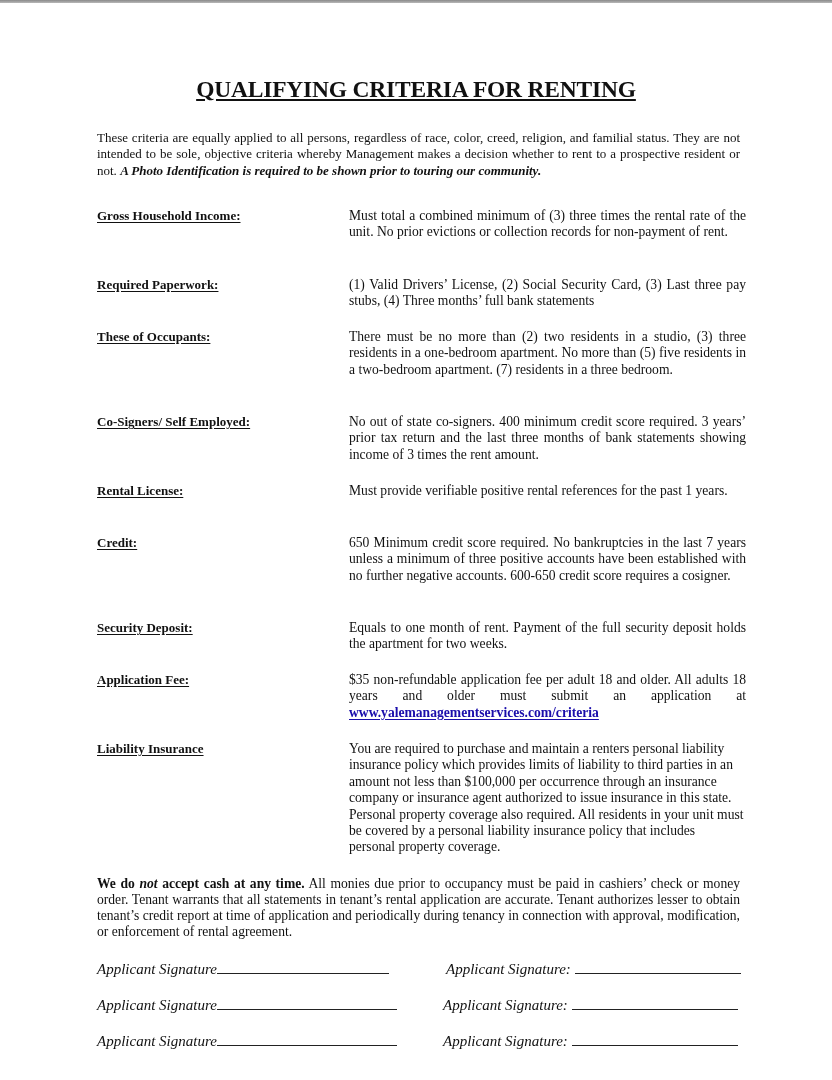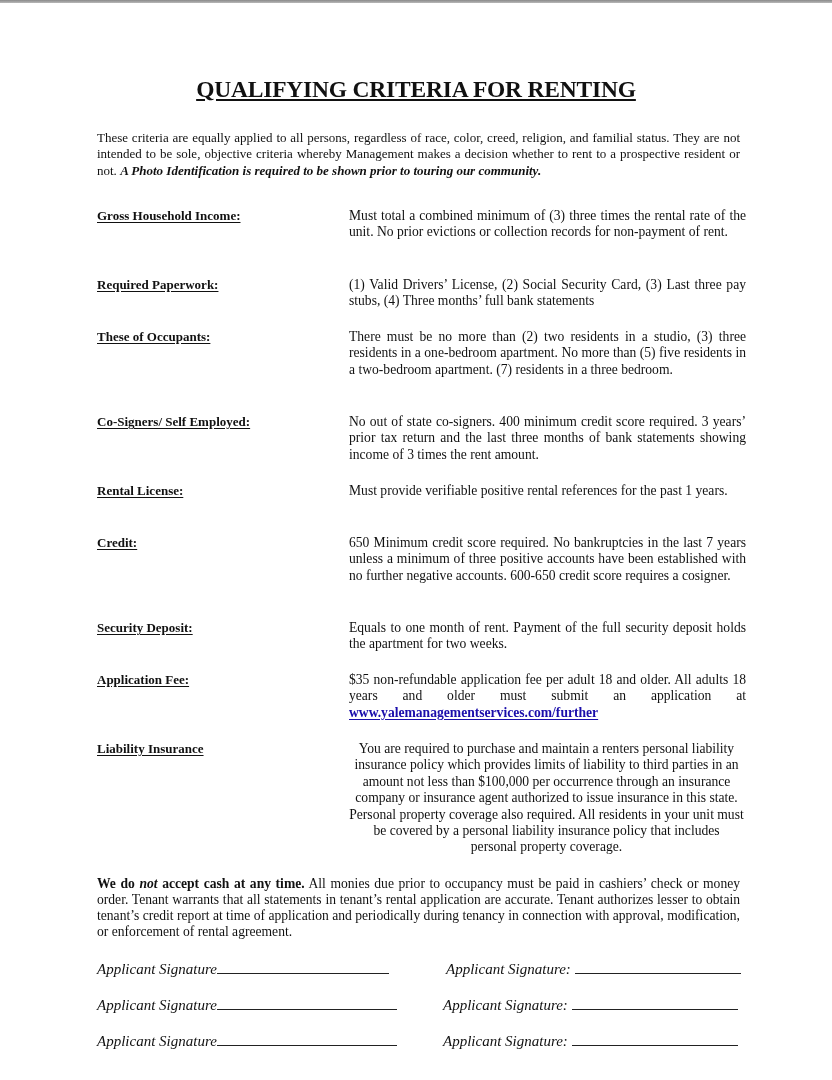--- a/index.html
+++ b/index.html
@@ -25,21 +25,21 @@
   .criteria-row { position: absolute; left: 97px; width: 643px; }
   .criteria-label {
     position: absolute; left: 0; top: 0; font-weight: bold;
     font-size: 13px; line-height: 16.4px; text-decoration: underline;
     text-underline-offset: 2px;
   }
   .criteria-text {
     position: absolute; left: 252px; top: 0; width: 397px;
     font-size: 13.6px; line-height: 16.4px; text-align: justify;
   }
-  .criteria-text.left { text-align: center; }
+  .criteria-text.left { text-align: left; }
   .link { color: #1a0dab; font-weight: bold; text-decoration: underline; text-underline-offset: 2px; }
   .footer-para {
     position: absolute; left: 97px; top: 876px; width: 643px;
     font-size: 13.6px; line-height: 16px; text-align: justify;
   }
   .footer-para b { font-weight: bold; }
   .sig {
     position: absolute; font-size: 15px; line-height: 16px; white-space: nowrap; font-style: italic;
   }
   .sig .line { display: inline-block; border-bottom: 1px solid #222; height: 12px; vertical-align: baseline; }
@@ -83,21 +83,21 @@
   <div class="criteria-text">650 Minimum credit score required. No bankruptcies in the last 7 years unless a minimum of three positive accounts have been established with no further negative accounts. 600-650 credit score requires a cosigner.</div>
 </div>
 
 <div class="criteria-row" style="top:620px;">
   <div class="criteria-label">Security Deposit:</div>
   <div class="criteria-text">Equals to one month of rent.  Payment of the full security deposit holds the apartment for two weeks.</div>
 </div>
 
 <div class="criteria-row" style="top:672px;">
   <div class="criteria-label">Application Fee:</div>
-  <div class="criteria-text"><span>$35 non-refundable application fee per adult 18 and older.   All adults 18 years and older must submit an application at </span><span class="link">www.yalemanagementservices.com/further</span></div>
+  <div class="criteria-text"><span>$35 non-refundable application fee per adult 18 and older.   All adults 18 years and older must submit an application at </span><span class="link">www.yalemanagementservices.com/criteria</span></div>
 </div>
 
 <div class="criteria-row" style="top:741px;">
   <div class="criteria-label">Liability Insurance</div>
   <div class="criteria-text left" style="width:395px;">You are required to purchase and maintain a renters personal liability insurance policy which provides limits of liability to third parties in an amount not less than $100,000 per occurrence through an insurance company or insurance agent authorized to issue insurance in this state. Personal property coverage also required. All residents in your unit must be covered by a personal liability insurance policy that includes personal property coverage.</div>
 </div>
 
 <div class="footer-para"><b>We do </b><b><i>not</i></b><b> accept cash at any time.</b><span>  All monies due prior to occupancy must be paid in cashiers’ check or money order. Tenant warrants that all statements in tenant’s rental application are accurate.  Tenant authorizes lesser to obtain tenant’s credit report at time of application and periodically during tenancy in connection with approval, modification, or enforcement of rental agreement.</span></div>
 
 <div class="sig" style="left:97px; top:961px;"><span>Applicant Signature</span><span class="line" style="width:172px;"></span></div>

